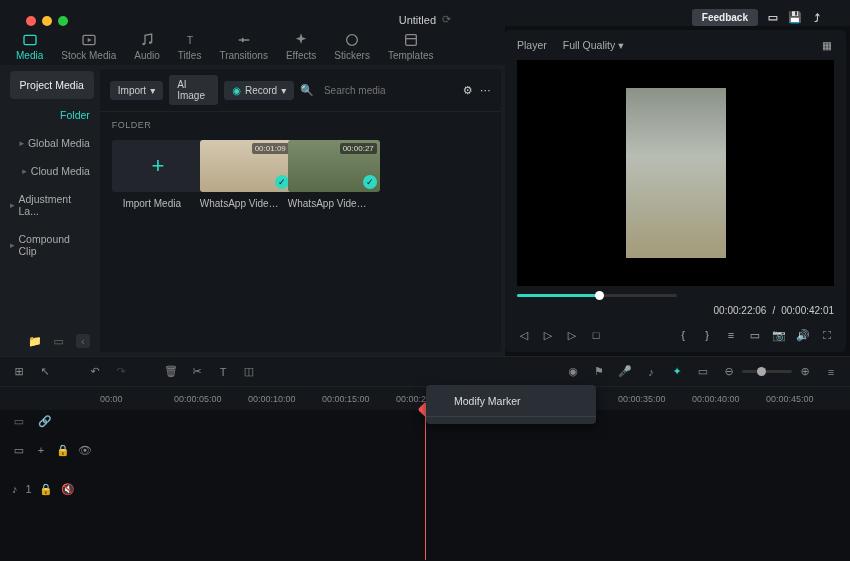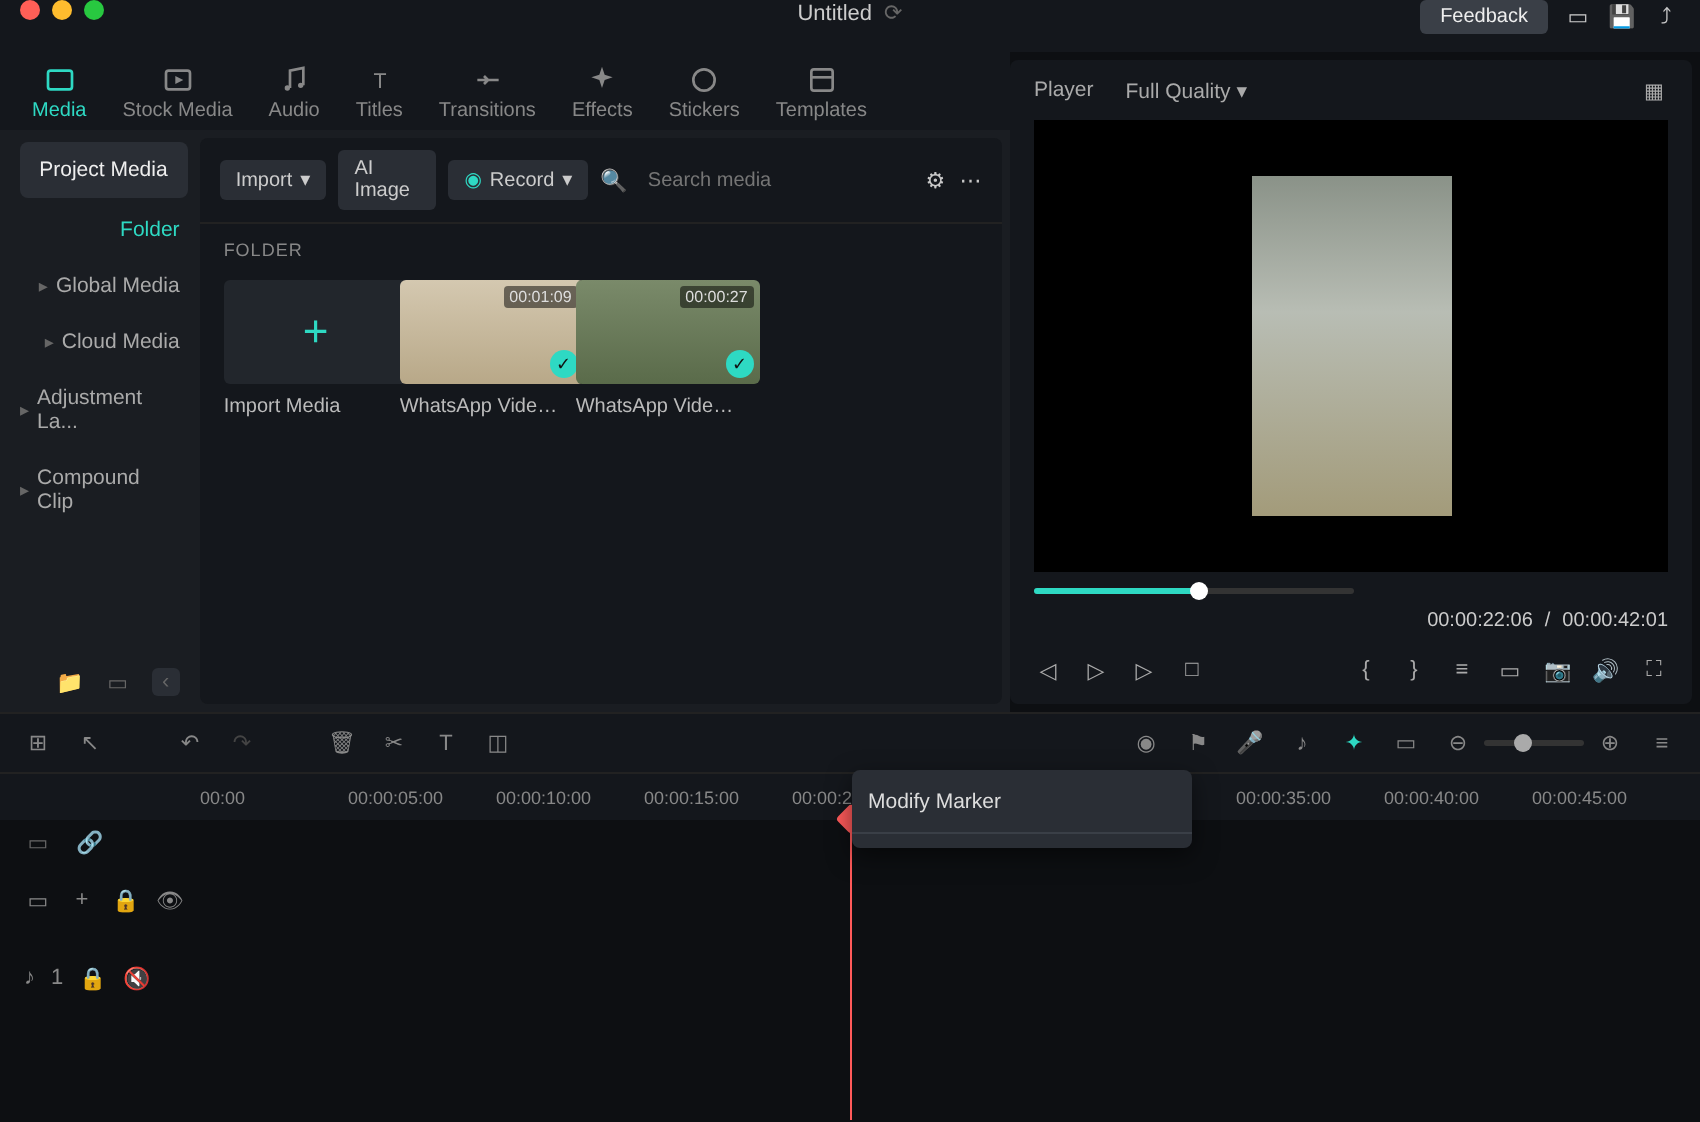--- a/index.html
+++ b/index.html
@@ -1,42 +1,42 @@
 <!DOCTYPE html>
 <html><head>
 <meta charset="utf-8">
 <style>
 * { margin: 0; padding: 0; box-sizing: border-box; font-family: -apple-system, BlinkMacSystemFont, "Segoe UI", sans-serif; }
 body { background: #0d0f12; color: #c8c8c8; width: 850px; height: 561px; overflow: hidden; font-size: 11px; }
-.titlebar { height: 26px; display: flex; align-items: flex-start; padding: 0 10px; background: #14171c; position: relative; }
+.titlebar { height: 26px; display: flex; align-items: flex-end; padding: 0 26px; background: #14171c; position: relative; }
 .traffic { display: flex; gap: 6px; }
 .traffic span { width: 10px; height: 10px; border-radius: 50%; }
 .traffic .r { background: #ff5f57; } .traffic .y { background: #febc2e; } .traffic .g { background: #28c840; }
 .title-center { position: absolute; left: 50%; transform: translateX(-50%); display: flex; align-items: center; gap: 6px; font-size: 11px; color: #ccc; }
-.title-right { margin-left: auto; display: flex; align-items: center; gap: 8px; }
+.title-right { margin-left: auto; display: flex; align-items: center; gap: 8px; font-weight: bold; }
 .btn-feedback { background: #3a3f47; padding: 3px 10px; border-radius: 3px; cursor: pointer; font-size: 10px; color: #eee; }
 .top-row { display: flex; height: 330px; }
 .left-panel { width: 505px; display: flex; flex-direction: column; }
 .tabs { display: flex; gap: 18px; padding: 6px 16px 4px; background: #14171c; }
 .tab { display: flex; flex-direction: column; align-items: center; gap: 2px; cursor: pointer; color: #888; font-size: 10px; }
 .tab.active { color: #2ed9c3; }
 .tab svg { width: 18px; height: 16px; }
 .media-row { display: flex; flex: 1; background: #1a1d22; }
 .sidebar { width: 120px; background: #1a1d22; display: flex; flex-direction: column; padding-top: 4px; align-items: flex-end; }
 .side-item { padding: 8px 10px; font-size: 10.5px; color: #aaa; cursor: pointer; display: flex; align-items: center; gap: 4px; }
 .side-item.project { background: #2a2e35; border-radius: 4px; margin: 2px 6px; color: #eee; font-weight: 500; }
 .side-item.folder { color: #2ed9c3; justify-content: center; }
 .side-item .chev { font-size: 9px; color: #666; }
 .media-main { flex: 1; display: flex; flex-direction: column; background: #14171c; margin: 4px 4px 4px 0; border-radius: 4px; }
 .toolbar { display: flex; align-items: center; gap: 6px; padding: 6px 10px; border-bottom: 1px solid #222; }
 .tool-btn { background: #2a2e35; padding: 4px 8px; border-radius: 3px; font-size: 10px; color: #ccc; cursor: pointer; display: flex; align-items: center; gap: 4px; }
 .search { flex: 1; background: transparent; border: none; color: #888; font-size: 10px; outline: none; padding-left: 4px; }
 .folder-lbl { padding: 8px 12px 4px; font-size: 9px; color: #888; letter-spacing: 0.5px; }
 .thumbs { display: flex; gap: 8px; padding: 6px 12px; }
-.thumb { width: 80px; }
+.thumb { width: 80px; text-align: center; }
 .thumb-img { width: 92px; height: 52px; background: #2a2e35; border-radius: 3px; position: relative; display: flex; align-items: center; justify-content: center; }
 .thumb-img.import { background: #22262c; }
 .plus { color: #2ed9c3; font-size: 22px; font-weight: 300; }
 .dur { position: absolute; top: 3px; right: 3px; font-size: 8px; color: #ddd; background: rgba(0,0,0,0.5); padding: 1px 3px; border-radius: 2px; }
 .check { position: absolute; bottom: 3px; right: 3px; width: 14px; height: 14px; background: #2ed9c3; border-radius: 50%; display: flex; align-items: center; justify-content: center; color: #111; font-size: 9px; }
 .thumb-name { font-size: 10px; color: #bbb; margin-top: 6px; white-space: nowrap; overflow: hidden; text-overflow: ellipsis; }
 .side-footer { margin-top: auto; padding: 8px 10px; display: flex; gap: 10px; align-items: center; color: #666; }
 .side-footer .back { margin-left: auto; background: #2a2e35; padding: 2px 6px; border-radius: 3px; }
 .player-panel { flex: 1; background: #14171c; margin: 4px 4px 4px 0; border-radius: 4px; display: flex; flex-direction: column; }
 .player-head { display: flex; align-items: center; gap: 16px; padding: 8px 12px; font-size: 10.5px; color: #aaa; }
@@ -61,21 +61,21 @@
 .playhead { position: absolute; left: 425px; top: 0; bottom: 0; width: 1px; background: #ff5a5a; z-index: 5; }
 .playhead::before { content: ''; position: absolute; top: -6px; left: -5px; width: 11px; height: 11px; background: #ff5a5a; border-radius: 2px; transform: rotate(45deg); }
 .track { display: flex; align-items: center; height: 40px; margin-top: 14px; }
 .track-head { width: 100px; display: flex; align-items: center; gap: 8px; padding-left: 12px; color: #888; font-size: 11px; }
 .clip { height: 36px; background: linear-gradient(#5a6b4a, #3a4a32); border-radius: 3px; position: relative; overflow: hidden; display: flex; align-items: center; font-size: 9px; color: #fff; padding-left: 6px; }
 .clip1 { width: 214px; }
 .clip2 { width: 404px; margin-left: 2px; }
 .clip-label { background: rgba(0,0,0,0.4); padding: 1px 4px; border-radius: 2px; }
 .audio-track { display: flex; align-items: center; height: 26px; margin-top: 6px; }
 .ctx-menu { position: absolute; left: 426px; top: 385px; width: 170px; background: #2a2e35; border-radius: 4px; padding: 4px 0; z-index: 20; box-shadow: 0 4px 12px rgba(0,0,0,0.5); }
-.ctx-item { padding: 6px 8px; font-size: 10.5px; color: #ddd; cursor: pointer; }
+.ctx-item { padding: 6px 28px; font-size: 10.5px; color: #ddd; cursor: pointer; }
 .ctx-item.hl { border: 1.5px solid #2ed9c3; margin: 0 3px; border-radius: 2px; padding: 4px 9px; }
 .ctx-sep { height: 1px; background: #3a3f47; margin: 3px 0; }
 svg { fill: currentColor; }
 .ico { width: 14px; height: 14px; display: inline-flex; align-items: center; justify-content: center; }
 .snap-active { color: #2ed9c3; }
 </style>
 </head>
 <body>
 
 <div class="titlebar">

